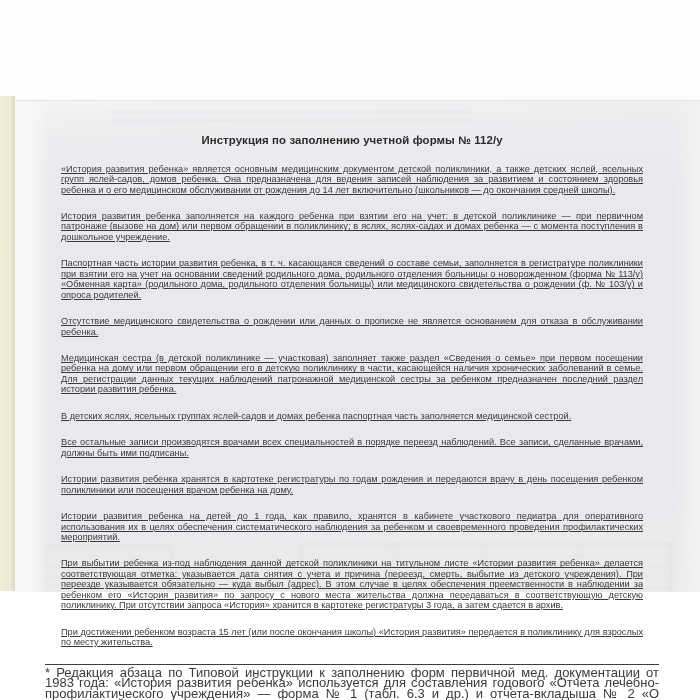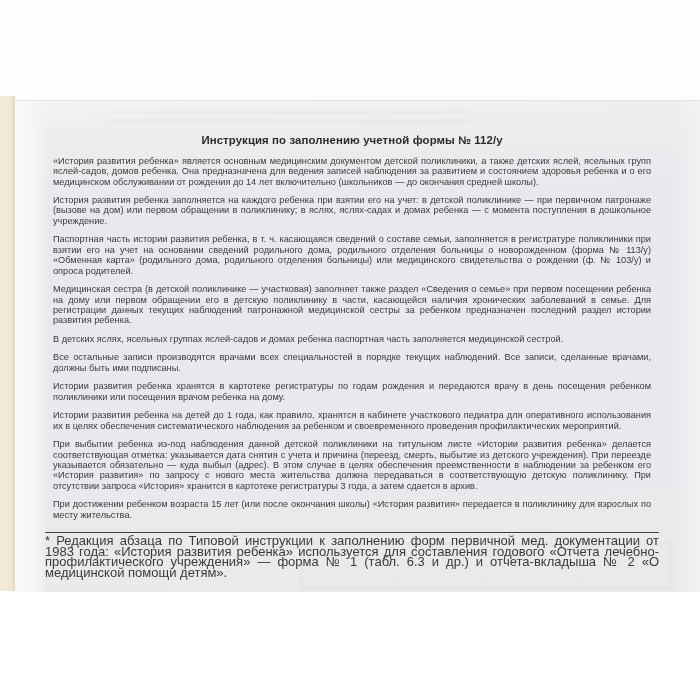--- a/index.html
+++ b/index.html
@@ -60,21 +60,21 @@
   }
   .doc-title {
     text-align: center; font-weight: bold; font-size: 11.4px; line-height: 14.6px;
     color: #2b2b2d; letter-spacing: .1px;
   }
   .doc-body {
     margin-top: 8px;
     font-size: 9.2px; line-height: 10.45px;
     text-align: justify;
   }
-  .doc-body p { margin: 8px; }
+  .doc-body p { margin: 16px; text-decoration: underline; }
   .footnote-separator {
     margin-top: 12px; height: 0;
     border-top: 1.4px solid #3e3e40;
   }
   .doc-footnote {
     margin-top: 3px;
     font-size: 13px; line-height: 10.6px;
     text-align: justify; color: #3a3a3c;
   }
 </style>
@@ -94,23 +94,24 @@
     <div class="text-column">
 
       <div class="doc-title">
         <div>Инструкция по заполнению учетной формы № 112/у</div>
       </div>
 
       <div class="doc-body">
           <p>«История развития ребенка» является основным медицинским документом детской поликлиники, а также детских яслей, ясельных групп яслей-садов, домов ребенка. Она предназначена для ведения записей наблюдения за развитием и состоянием здоровья ребенка и о его медицинском обслуживании от рождения до 14 лет включительно (школьников — до окончания средней школы).</p>
           <p>История развития ребенка заполняется на каждого ребенка при взятии его на учет: в детской поликлинике — при первичном патронаже (вызове на дом) или первом обращении в поликлинику; в яслях, яслях-садах и домах ребенка — с момента поступления в дошкольное учреждение.</p>
           <p>Паспортная часть истории развития ребенка, в т. ч. касающаяся сведений о составе семьи, заполняется в регистратуре поликлиники при взятии его на учет на основании сведений родильного дома, родильного отделения больницы о новорожденном (форма № 113/у) «Обменная карта» (родильного дома, родильного отделения больницы) или медицинского свидетельства о рождении (ф. № 103/у) и опроса родителей.</p>
+          <p>Отсутствие медицинского свидетельства о рождении или данных о прописке не является основанием для отказа в обслуживании ребенка.</p>
           <p>Медицинская сестра (в детской поликлинике — участковая) заполняет также раздел «Сведения о семье» при первом посещении ребенка на дому или первом обращении его в детскую поликлинику в части, касающейся наличия хронических заболеваний в семье. Для регистрации данных текущих наблюдений патронажной медицинской сестры за ребенком предназначен последний раздел истории развития ребенка.</p>
           <p>В детских яслях, ясельных группах яслей-садов и домах ребенка паспортная часть заполняется медицинской сестрой.</p>
-          <p>Все остальные записи производятся врачами всех специальностей в порядке текущих наблюдений. Все записи, сделанные врачами, должны быть ими подписаны.</p>
+          <p>Все остальные записи производятся врачами всех специальностей в порядке переезд наблюдений. Все записи, сделанные врачами, должны быть ими подписаны.</p>
           <p>Истории развития ребенка хранятся в картотеке регистратуры по годам рождения и передаются врачу в день посещения ребенком поликлиники или посещения врачом ребенка на дому.</p>
           <p>Истории развития ребенка на детей до 1 года, как правило, хранятся в кабинете участкового педиатра для оперативного использования их в целях обеспечения систематического наблюдения за ребенком и своевременного проведения профилактических мероприятий.</p>
           <p>При выбытии ребенка из-под наблюдения данной детской поликлиники на титульном листе «Истории развития ребенка» делается соответствующая отметка: указывается дата снятия с учета и причина (переезд, смерть, выбытие из детского учреждения). При переезде указывается обязательно — куда выбыл (адрес). В этом случае в целях обеспечения преемственности в наблюдении за ребенком его «История развития» по запросу с нового места жительства должна передаваться в соответствующую детскую поликлинику. При отсутствии запроса «История» хранится в картотеке регистратуры 3 года, а затем сдается в архив.</p>
           <p>При достижении ребенком возраста 15 лет (или после окончания школы) «История развития» передается в поликлинику для взрослых по месту жительства.</p>
         </div>
 
       <div class="footnote-separator"></div>
 
       <div class="doc-footnote">* Редакция абзаца по Типовой инструкции к заполнению форм первичной мед. документации от 1983 года: «История развития ребенка» используется для составления годового «Отчета лечебно-профилактического учреждения» — форма № 1 (табл. 6.3 и др.) и отчета-вкладыша № 2 «О медицинской помощи детям».</div>
 

